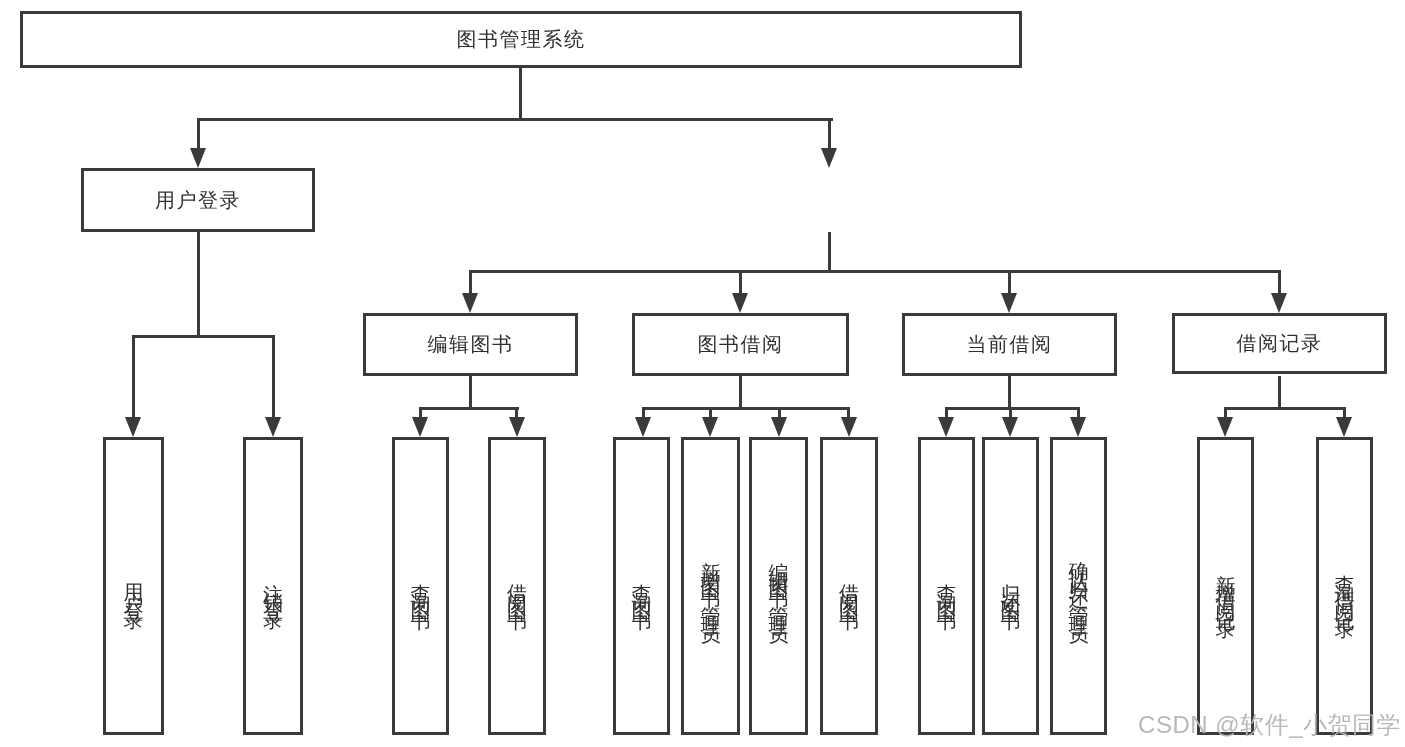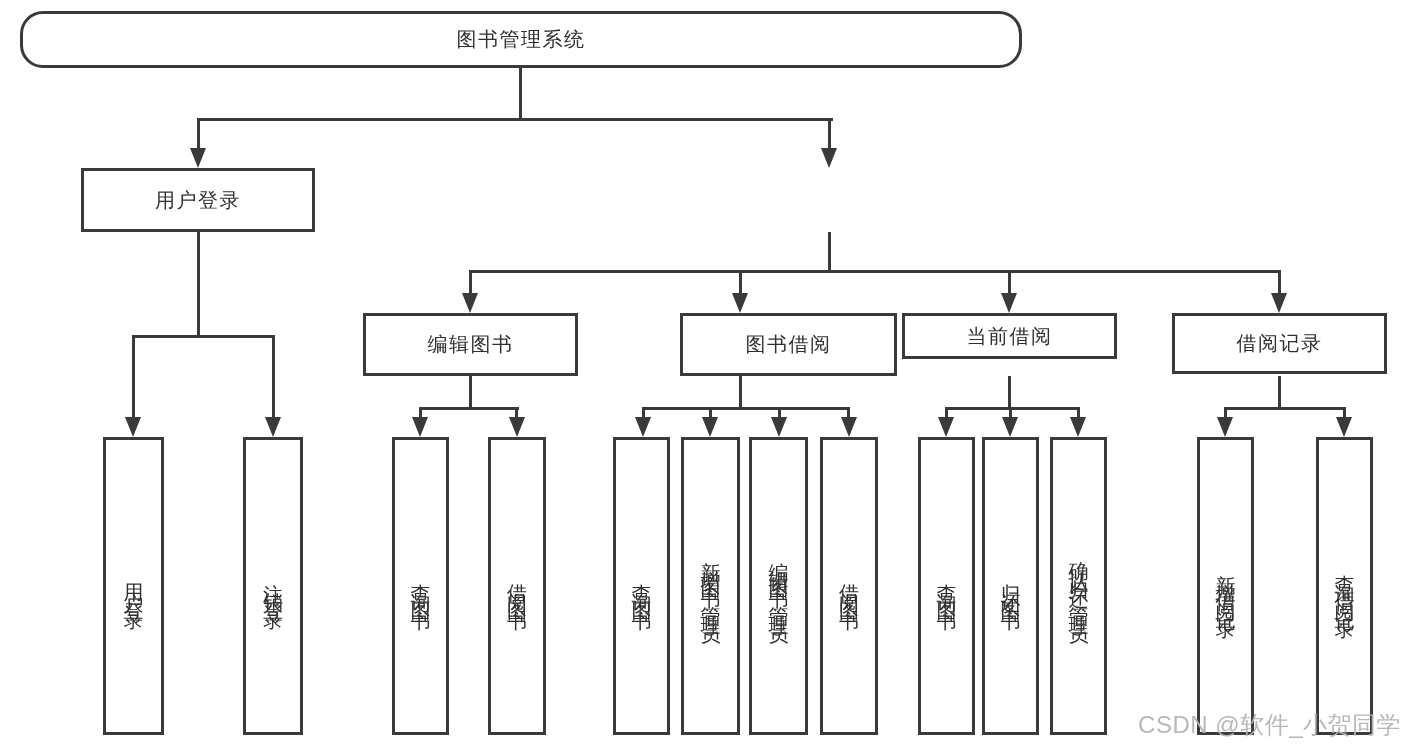--- a/index.html
+++ b/index.html
@@ -15,26 +15,26 @@
   .box{position:absolute;box-sizing:border-box;border:3px solid var(--line);background:#fff;
        display:flex;align-items:center;justify-content:center;color:var(--text);}
   .hlabel{font-size:20px;letter-spacing:1.5px;white-space:nowrap;}
   .vtext{writing-mode:vertical-rl;font-size:20px;letter-spacing:9px;line-height:1.15;}
 
   .seg{position:absolute;background:var(--line);}
   .tri{position:absolute;width:0;height:0;border-left:8px solid transparent;
        border-right:8px solid transparent;border-top:20px solid var(--line);}
 
   
-  #n-root{left:20px;top:11px;width:1002px;height:57px;border-radius:23px;}
+  #n-root{left:20px;top:11px;width:1002px;height:57px;}
   #n-user-login{left:81px;top:168px;width:234px;height:64px;}
   #n-book-mgmt{left:713px;top:168px;width:232px;height:64px;}
   #n-new-book{left:363px;top:313px;width:215px;height:63px;}
-  #n-book-borrow{left:632px;top:313px;width:217px;height:63px;margin-left:48px;}
-  #n-current-borrow{left:902px;top:313px;width:215px;height:46px;font-family:Liberation Serif, serif;}
+  #n-book-borrow{left:632px;top:313px;width:217px;height:63px;}
+  #n-current-borrow{left:902px;top:313px;width:215px;height:63px;font-family:Liberation Serif, serif;}
   #n-borrow-record{left:1172px;top:313px;width:215px;height:61px;}
 
   .leaf{top:437px;height:298px;}
   #n-a1{left:103px;width:61px;}
   #n-a2{left:243px;width:60px;}
   #n-b1{left:392px;width:57px;}
   #n-b2{left:488px;width:58px;}
   #n-c1{left:613px;width:57px;}
   #n-c2{left:681px;width:59px;}
   #n-c3{left:749px;width:59px;}

